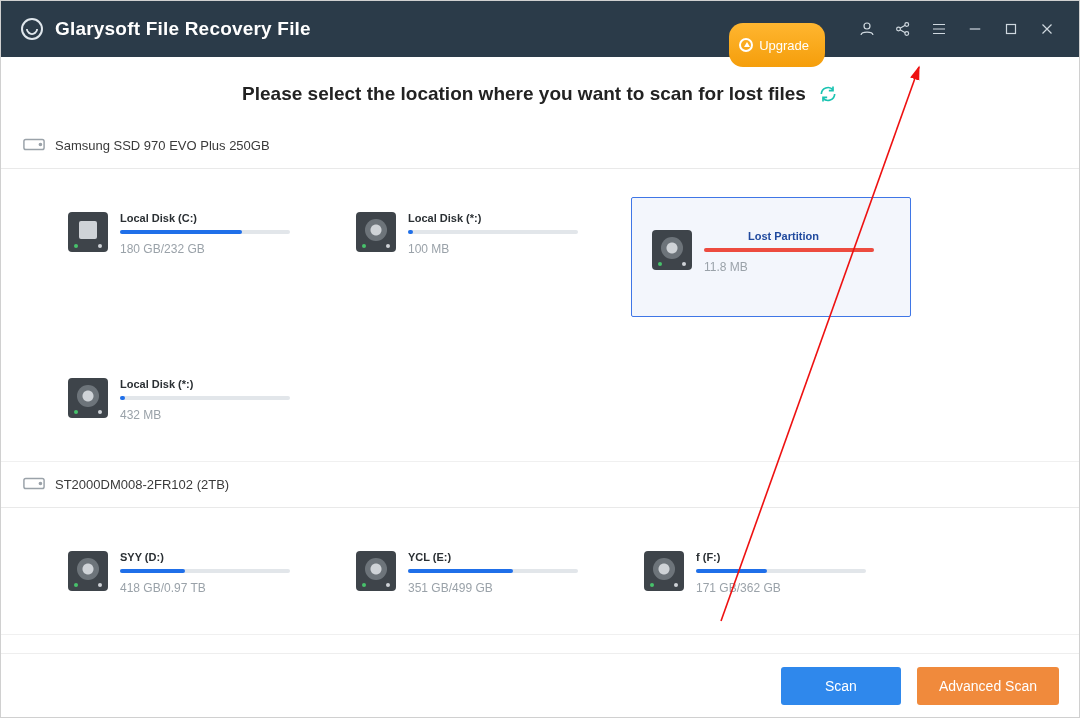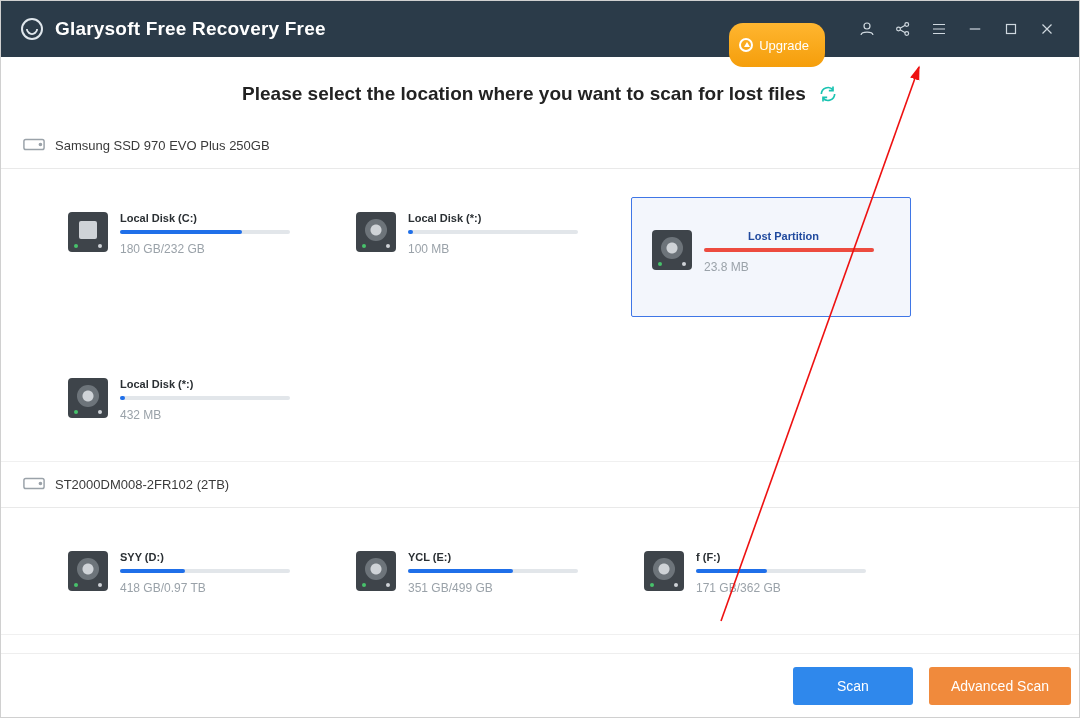--- a/index.html
+++ b/index.html
@@ -167,21 +167,21 @@
     position:absolute;left:0;top:0;bottom:0;
     background:#1f6fe9;border-radius:2px;
   }
   .bar-fill.red{ background:#ed4b3f;}
   .part-size{ font-size:12px; color:#9aa2a9;}
 
   
   .footer{
     position:absolute; left:0; right:0; bottom:0; height:64px;
     display:flex; justify-content:flex-end; align-items:center;
-    padding-right:8px; gap:16px;
+    padding-right:20px; gap:16px;
     border-top:1px solid #eee;
     background:#fff;
   }
   .btn{
     height:38px; min-width:120px;
     border-radius:3px;
     color:#fff; font-size:14px;
     display:flex;align-items:center;justify-content:center;
     padding:0 22px; cursor:pointer;
   }
@@ -192,21 +192,21 @@
   .arrow-svg{
     position:absolute; left:0; top:0; width:1080px; height:718px;
     pointer-events:none;
   }
 </style>
 </head>
 <body>
 
 <div class="titlebar">
   <div class="app-logo"></div>
-  <div class="app-title">Glarysoft Free Recovery Free</div>
+  <div class="app-title">Glarysoft File Recovery File</div>
   <div class="titlebar-spacer"></div>
   <div class="upgrade-btn">
     <span class="up-ico"></span>
     <span>Upgrade</span>
   </div>
   <div class="tb-ico">
     <svg viewBox="0 0 24 24">
         <circle cx="12" cy="8" r="4"></circle>
         <path d="M4 20c1-5 15-5 16 0"></path>
       </svg>
@@ -284,21 +284,21 @@
         <div class="part-size">100 MB</div>
       </div>
         </div>
         <div class="part-card selected">
       <div class="disk-glyph "></div>
       <div class="part-info">
         <div class="part-name">Lost Partition</div>
         <div class="bar">
           <div class="bar-fill red" style="width:100%"></div>
         </div>
-        <div class="part-size">23.8 MB</div>
+        <div class="part-size">11.8 MB</div>
       </div>
         </div>
         <div class="part-card">
       <div class="disk-glyph "></div>
       <div class="part-info">
         <div class="part-name">Local Disk (*:)</div>
         <div class="bar">
           <div class="bar-fill " style="width:3%"></div>
         </div>
         <div class="part-size">432 MB</div>

